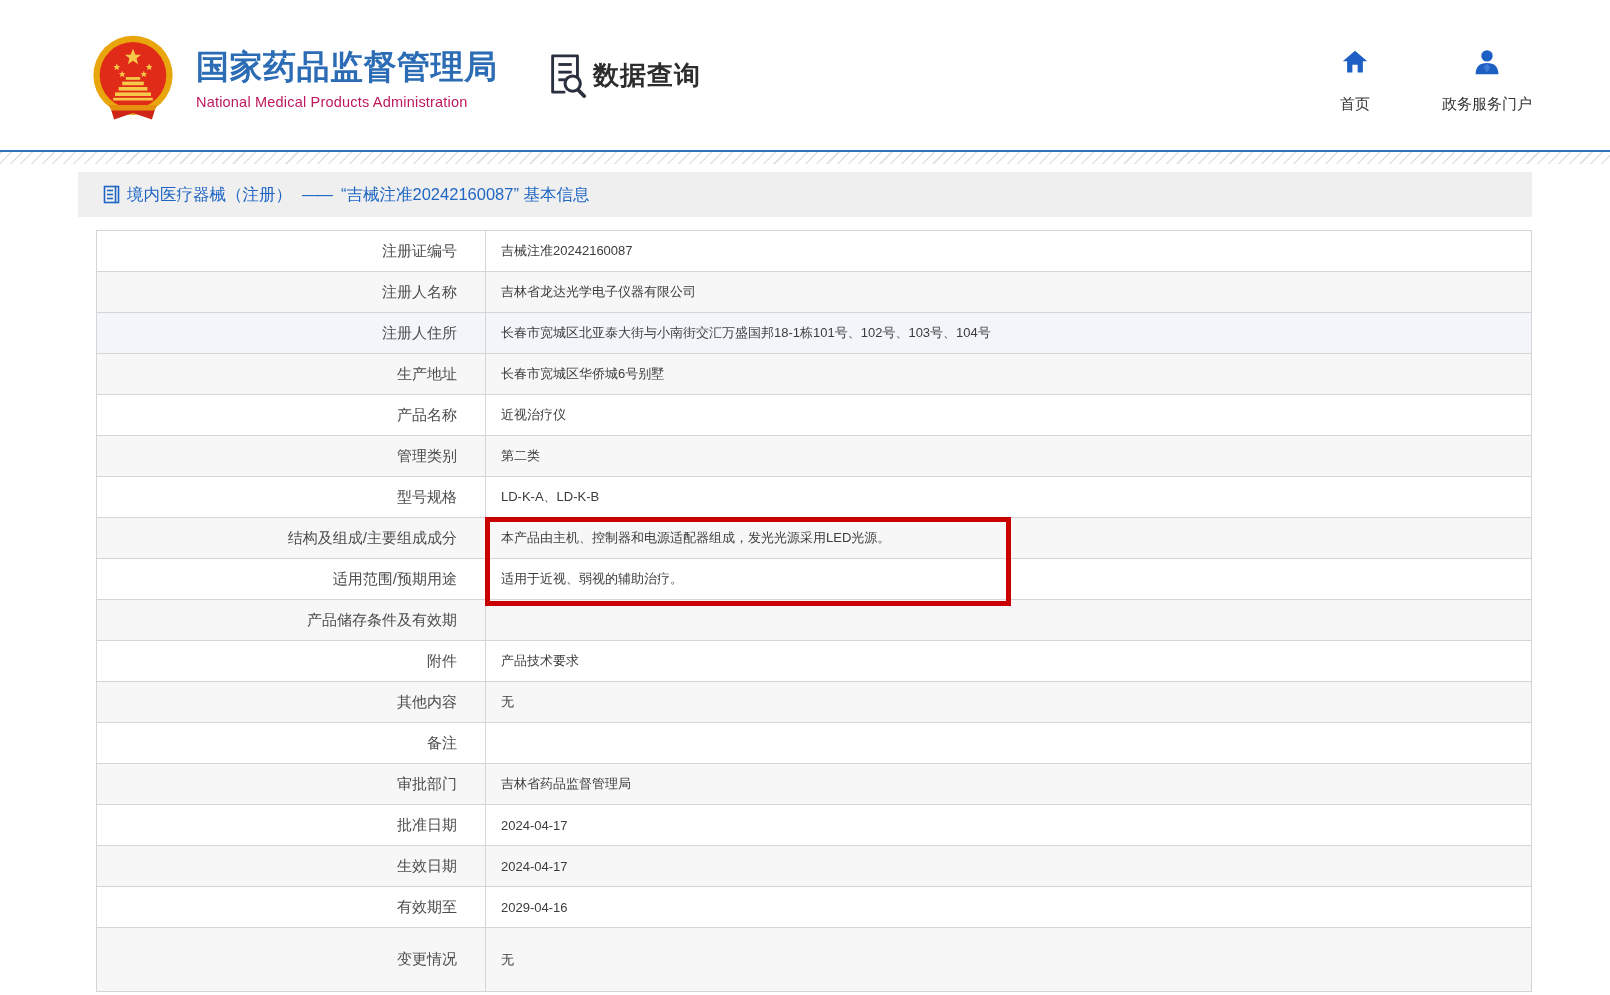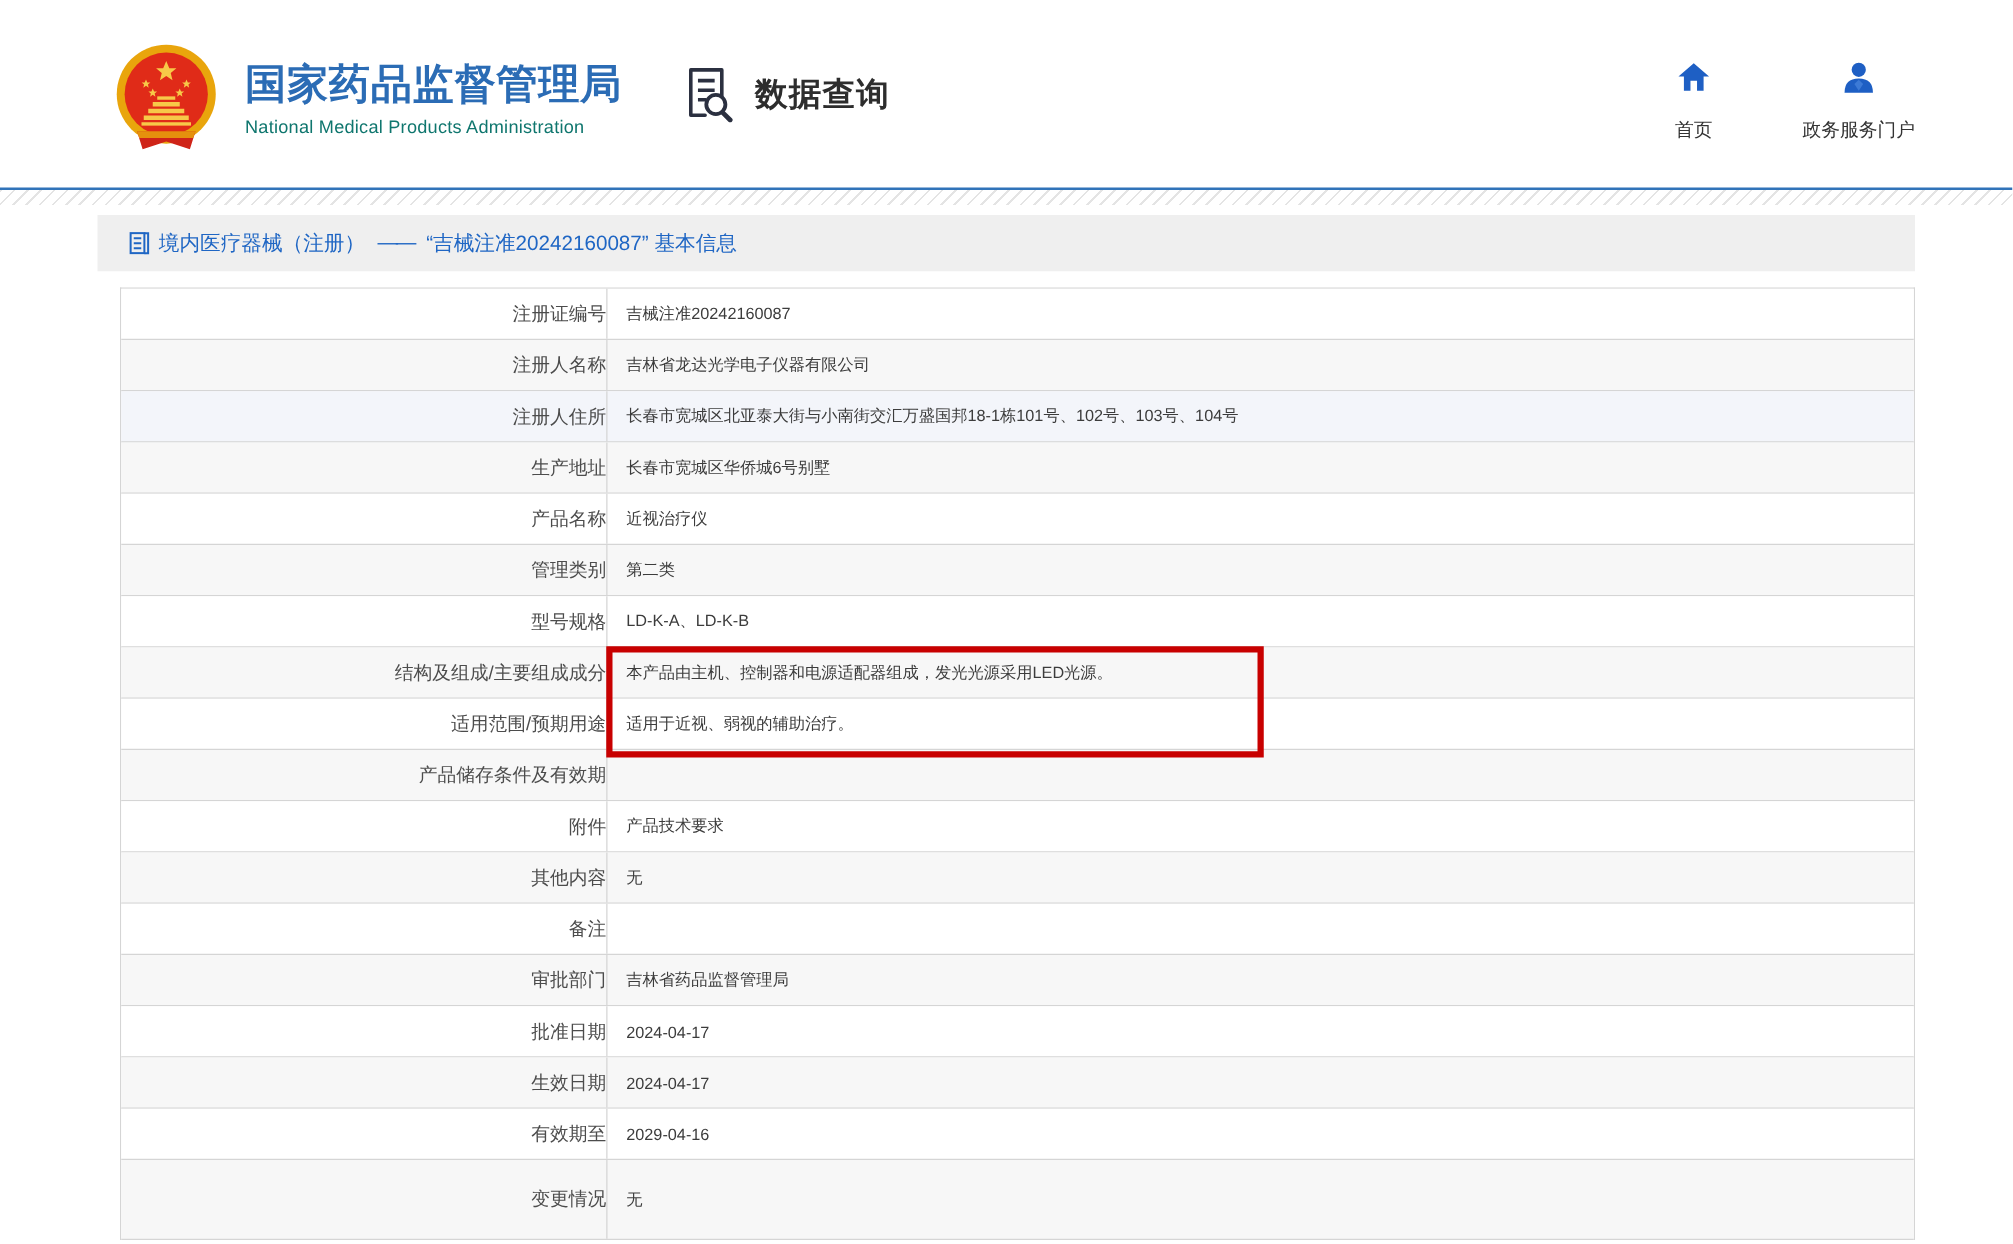--- a/index.html
+++ b/index.html
@@ -7,23 +7,23 @@
     font-family:"Liberation Sans","DejaVu Sans",sans-serif; }
   body { position:relative; }
 
   
   .header { position:absolute; left:0; top:0; width:1610px; height:150px; background:#fff;border-radius:16px; }
 
   .logo-group { position:absolute; left:88px; top:33px; display:flex; align-items:center; cursor:pointer; }
   .emblem { width:90px; height:90px; flex:0 0 auto; }
   .logo-text { margin-left:18px; }
   .logo-title { font-size:33px; font-weight:bold; color:#2b6cb5; letter-spacing:0.5px; line-height:40px; }
-  .logo-sub { font-size:14.5px; color:#0f766e; margin-top:7px; letter-spacing:0.2px; }
-
-  .data-query { position:absolute; left:545px; top:52px; display:flex; align-items:center; cursor:pointer;gap:11px; }
+  .logo-sub { font-size:14.5px; color:#be185d; margin-top:7px; letter-spacing:0.2px; }
+
+  .data-query { position:absolute; left:545px; top:52px; display:flex; align-items:center; cursor:pointer; }
   .dq-icon { width:42px; height:46px; }
   .dq-label { font-size:26px; color:#2d2d2d; font-weight:600; margin-left:6px; letter-spacing:1px; }
 
   .top-nav { position:absolute; right:78px; top:48px; display:flex; align-items:flex-start; }
   .nav-item { display:flex; flex-direction:column; align-items:center; cursor:pointer; margin-left:72px; }
   .nav-item svg { width:28px; height:28px; }
   .nav-label { font-size:15px; color:#333; margin-top:19px; white-space:nowrap; }
 
   .blue-line { position:absolute; left:0; top:150px; width:1610px; height:2px; background:#3173b9; }
   .hatch-band { position:absolute; left:0; top:152px; width:1610px; height:12px;
@@ -38,21 +38,21 @@
 
   
   .info-table { position:absolute; left:96px; top:230px; width:1436px;
     border:1px solid #d5d5d5; border-bottom:none; background:#fff; }
   .trow { display:flex; min-height:41px; border-bottom:1px solid #d5d5d5; background:#ffffff; }
   .trow.alt { background:#f7f7f7;justify-content:space-between; }
   .trow.hovered { background:#f3f5fa; }
   .trow:last-child { min-height:64px; }
   .tlabel { width:389px; flex:0 0 auto; border-right:1px solid #d5d5d5;
     display:flex; align-items:center; justify-content:flex-end;
-    padding-right:0; font-size:15px; color:#4c4c4c; }
+    padding-right:28px; font-size:15px; color:#4c4c4c; }
   .tvalue { flex:1 1 auto; display:flex; align-items:center;
     padding-left:15px; padding-right:10px; font-size:13px; color:#3c3c3c; }
 
   .highlight-box { position:absolute; left:485px; top:517px; width:526px; height:89px;
     border:5px solid #c80000; pointer-events:none; z-index:5; }
 </style>
 </head>
 <body>
 
 <div class="header">

